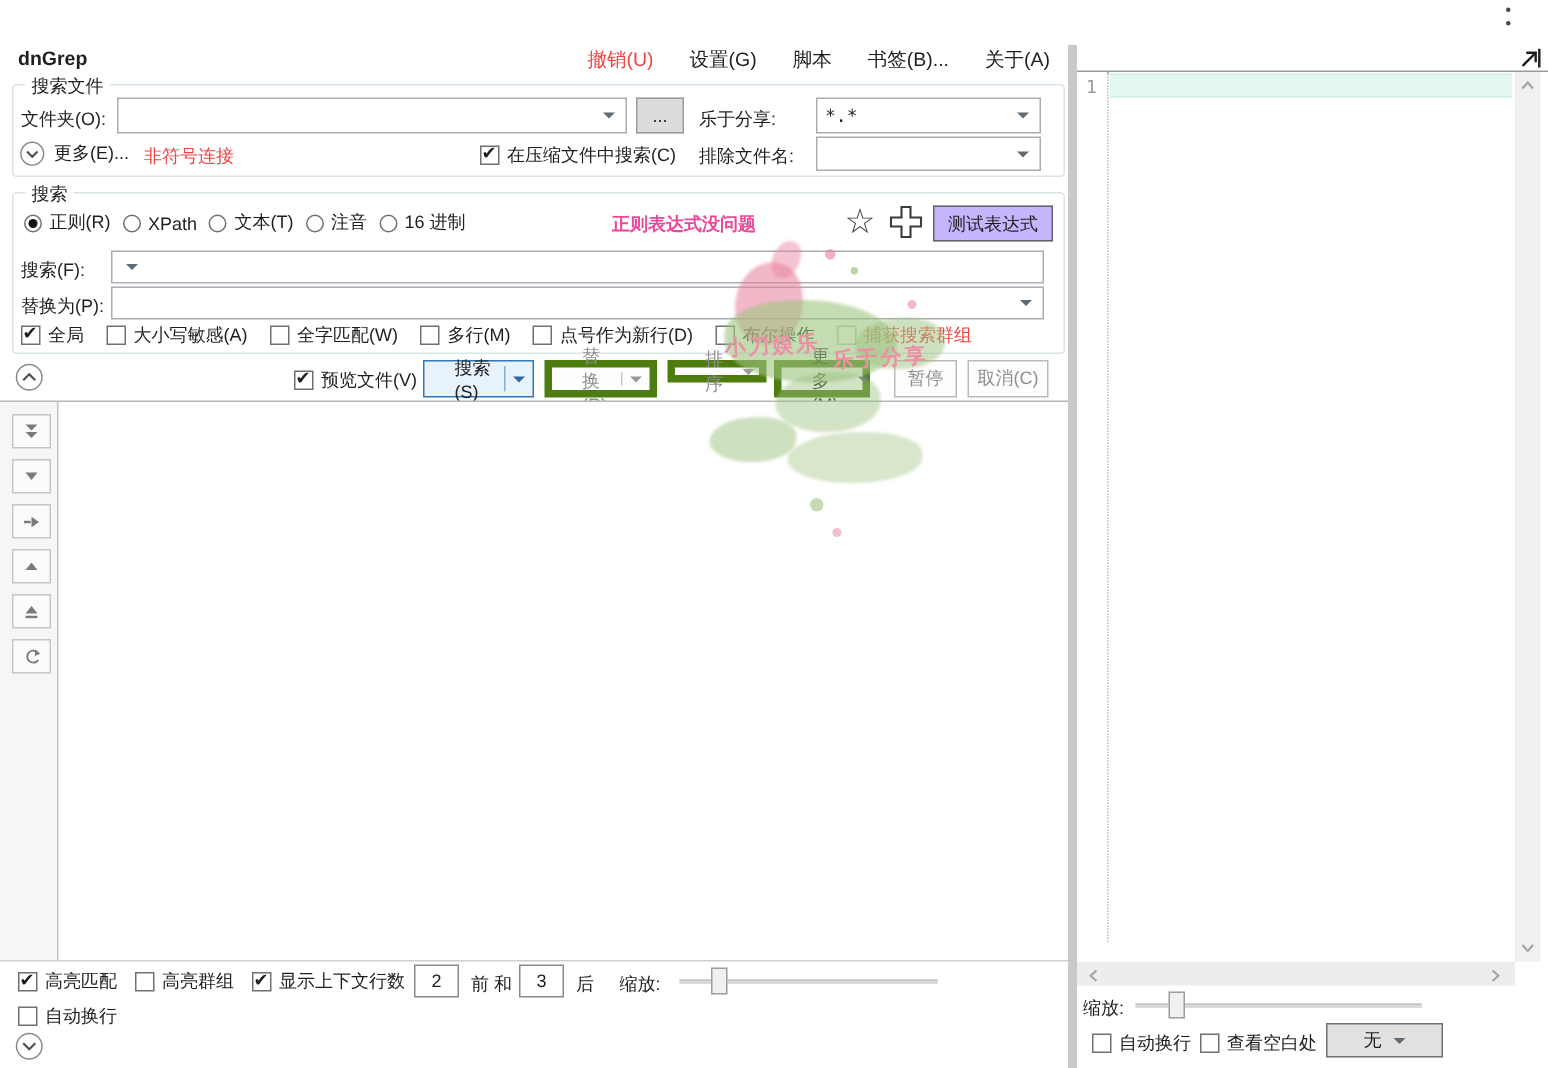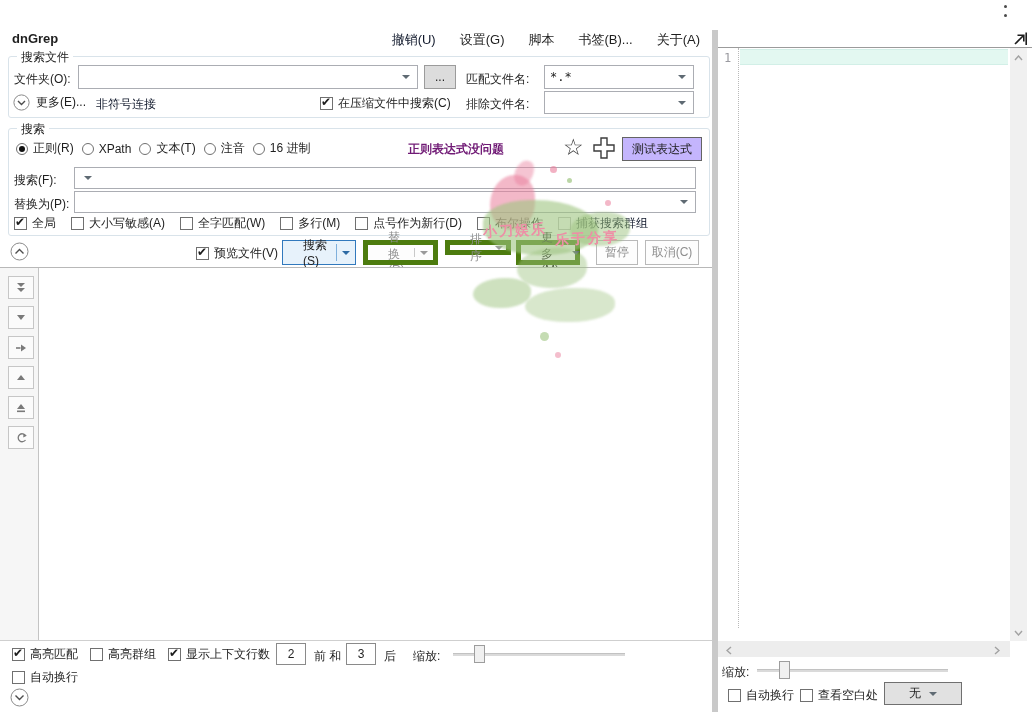--- a/index.html
+++ b/index.html
@@ -49,21 +49,21 @@
   .sl-thumb { position:absolute; width:11px; height:18px; background:#f0f0f0; border:1px solid #9d9d9d; }
 
   
   .mini { position:absolute; width:26px; height:23px; background:#fbfbfb; border:1px solid #c6c6c6;
           display:flex; align-items:center; justify-content:center; }
 
   
   .numbox { position:absolute; width:30px; height:22px; background:#fff; border:1px solid #8a8a8a;
             display:flex; align-items:center; justify-content:center; }
 
-  .gray { color:#0f172a; }
+  .gray { color:#ef4444; }
   .menu-item { cursor:default; white-space:nowrap; }
 
   
   .editor { position:absolute; left:718px; top:48px; width:292px; height:593px; background:#fff; }
   .gutter-num { position:absolute; left:6px; top:3px; color:#9a9aa0; font-family:"DejaVu Sans Mono", monospace; font-size:12px; }
   .gutter-line { position:absolute; left:20px; top:0; width:0; height:580px; border-left:1px dotted #b9b9b9; }
   .hl-line { position:absolute; left:22px; top:1px; right:2px; height:16px; background:#e3f8f1; border-top:1px solid #d2efe7; border-bottom:1px solid #d2efe7; }
 
   .scroll-v { position:absolute; left:1010px; top:48px; width:17px; height:593px; background:#f0f0f0; }
   .scroll-h { position:absolute; left:718px; top:641px; width:292px; height:16px; background:#ededed; }
@@ -89,21 +89,21 @@
 
 <div class="groupbox" style="left:8px; top:56px; width:702px; height:62px;">
   <span class="gb-title">搜索文件</span>
 </div>
 <span class="abs" style="left:14px; top:71px;">文件夹(O):</span>
 <div class="combo" style="left:78px; top:65px; width:340px; height:24px;">
   <span class="val"></span>
   <span class="dar"></span>
 </div>
 <div class="btn" style="left:424px; top:65px; width:32px; height:24px; background:#dcdcdc; border-color:#9b9b9b;">...</div>
-<span class="abs" style="left:466px; top:71px;">匹配文件名:</span>
+<span class="abs" style="left:466px; top:71px;">乐于分享:</span>
 <div class="combo" style="left:544px; top:65px; width:150px; height:24px;">
   <span class="val mono">*.*</span>
   <span class="dar"></span>
 </div>
 
 <div class="abs" style="left:13px; top:94px; display:flex; align-items:center;">
   <svg width="17" height="17">
     <circle cx="8.5" cy="8.5" r="7.6" fill="none" stroke="#8a8a8a"></circle>
     <polyline points="5,7 8.5,10.5 12,7" fill="none" stroke="#4d4d4d" stroke-width="1.4"></polyline>
   </svg>
@@ -138,21 +138,21 @@
     </label>
   <label class="opt">
       <span class="rb"></span>
       <span>注音</span>
     </label>
   <label class="opt">
       <span class="rb"></span>
       <span>16 进制</span>
     </label>
 </div>
-<span class="abs" style="left:408px; top:141px; color:#701a75; font-weight:bold;">正则表达式没问题</span>
+<span class="abs" style="left:408px; top:141px; color:#ec4899; font-weight:bold;">正则表达式没问题</span>
 <span class="abs" style="left:563px; top:134px; font-size:23px; color:#3c3c3c;">☆</span>
 <svg class="abs" style="left:592px; top:136px;" width="24" height="24">
   <path d="M9,2 h6 v7 h7 v6 h-7 v7 h-6 v-7 h-7 v-6 h7 z" fill="#ffffff" stroke="#3c3c3c" stroke-width="1.4"></path>
 </svg>
 <div class="btn" style="left:622px; top:137px; width:80px; height:24px; border-color:#646464;">测试表达式</div>
 
 <span class="abs" style="left:14px; top:172px;">搜索(F):</span>
 <div class="combo" style="left:74px; top:167px; width:622px; height:22px;">
   <span class="dar"></span>
 </div>

